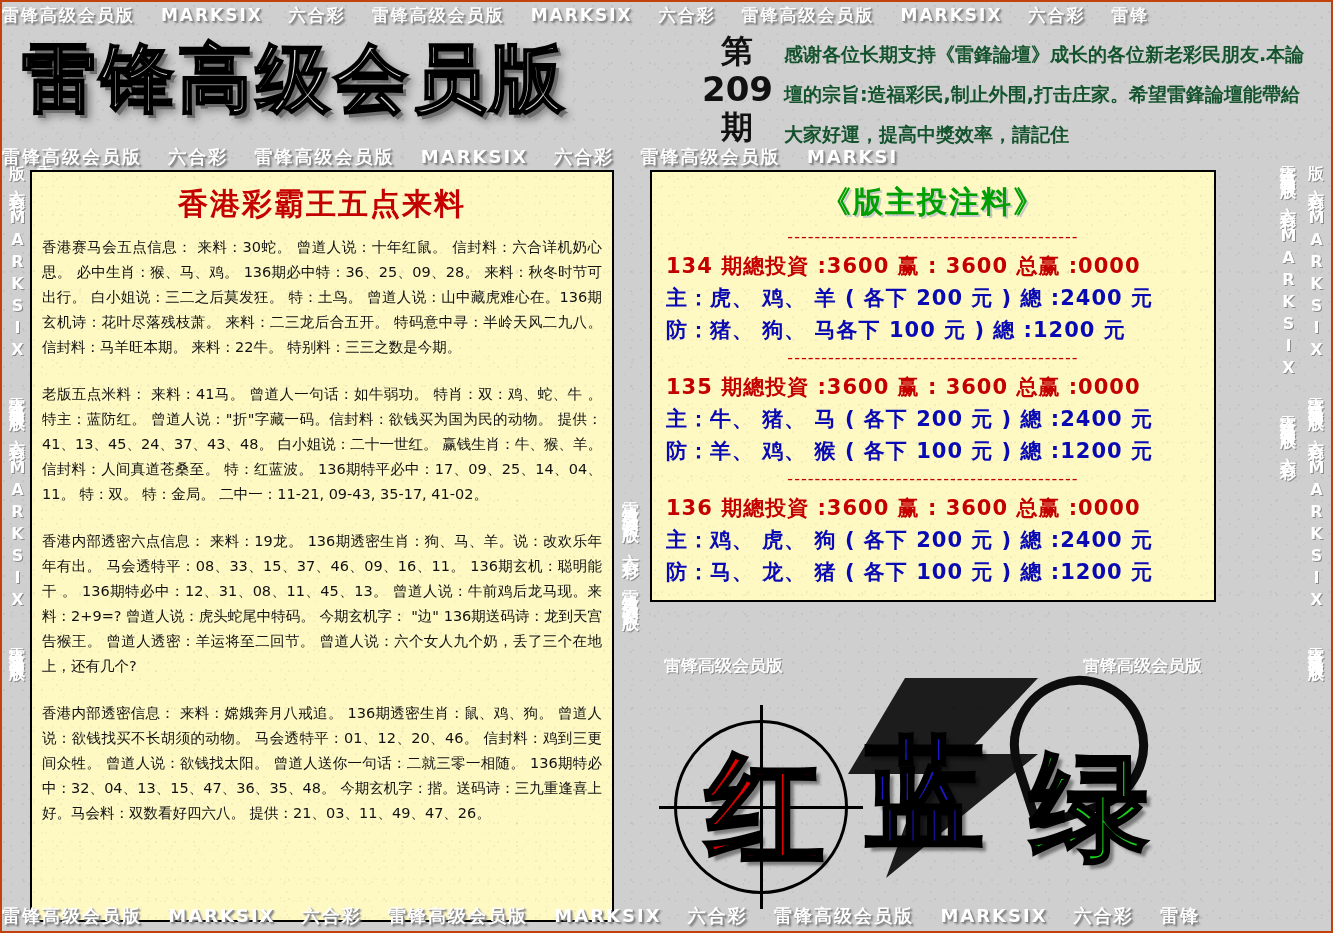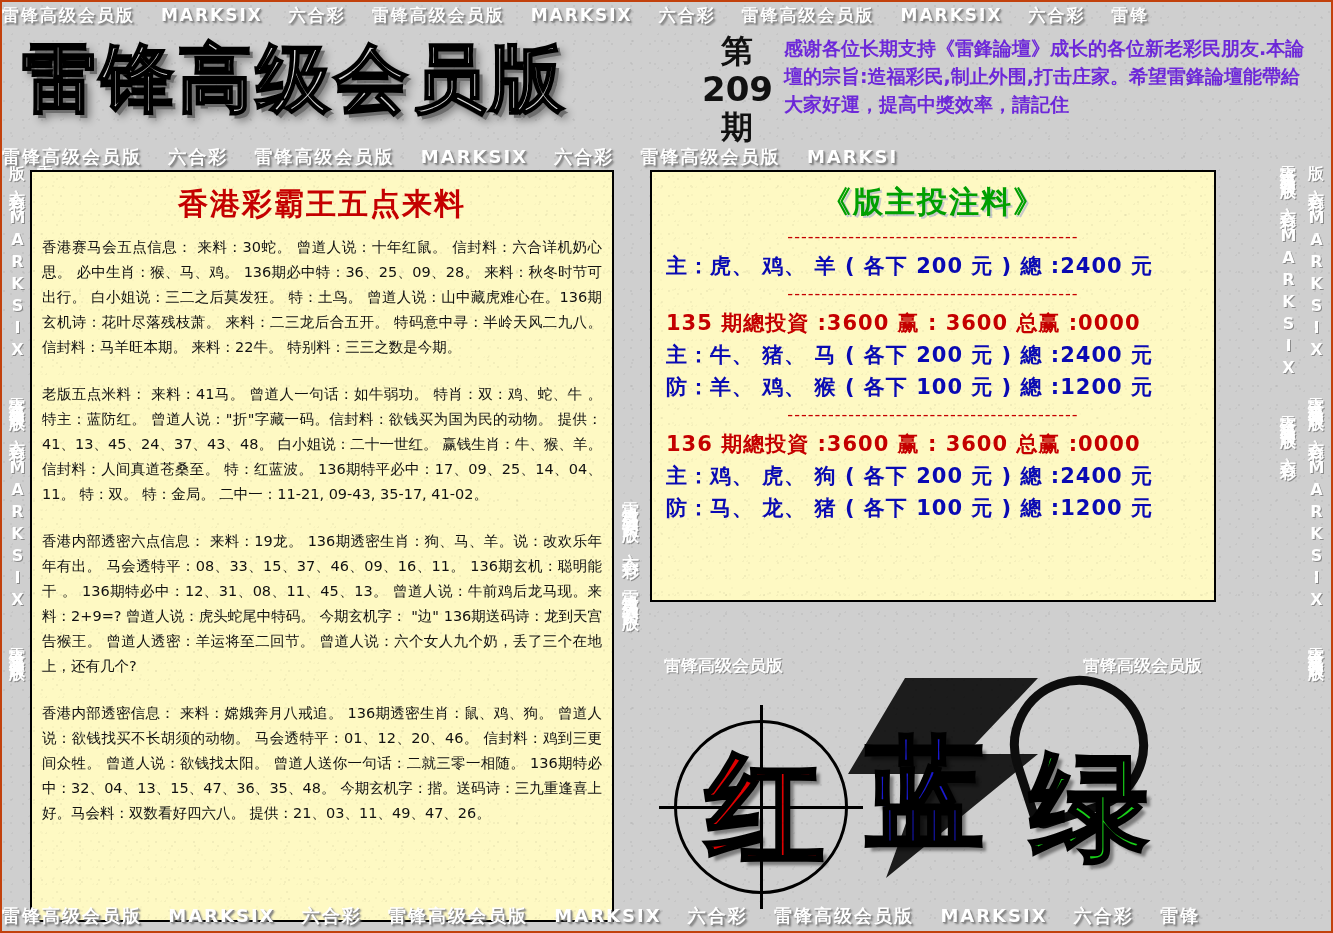--- a/index.html
+++ b/index.html
@@ -73,21 +73,21 @@
     line-height:100px;
   }
   .issue{
     position:absolute;left:700px;top:30px;width:70px;
     font-size:32px;font-weight:bold;color:#111;
     text-align:center;line-height:38px;
   }
   .issue .num{font-size:34px;}
   .notice{
     position:absolute;left:782px;top:32px;width:530px;
-    font-size:19px;line-height:28px;color:#6d28d9;font-weight:bold;
+    font-size:19px;line-height:40px;color:#14532d;font-weight:bold;
     font-family:"DejaVu Sans","Liberation Sans",sans-serif;
   }
 
   
   .panel{
     position:absolute;background:#fef9c3;border:2px solid #000;
     box-sizing:border-box;overflow:hidden;
   }
   #left-panel{left:28px;top:168px;width:584px;height:752px;}
   #right-panel{left:648px;top:168px;width:566px;height:432px;}
@@ -224,21 +224,23 @@
     <div class="para">老版五点米料：  来料：41马。  曾道人一句话：如牛弱功。  特肖：双：鸡、蛇、牛 。  特主：蓝防红。  曾道人说："折"字藏一码。信封料：欲钱买为国为民的动物。  提供：41、13、45、24、37、43、48。  白小姐说：二十一世红。  赢钱生肖：牛、猴、羊。  信封料：人间真道苍桑至。  特：红蓝波。  136期特平必中：17、09、25、14、04、11。  特：双。  特：金局。  二中一：11-21, 09-43, 35-17, 41-02。</div>
     <div class="para">香港内部透密六点信息：  来料：19龙。  136期透密生肖：狗、马、羊。说：改欢乐年年有出。  马会透特平：08、33、15、37、46、09、16、11。  136期玄机：聪明能干 。  136期特必中：12、31、08、11、45、13。  曾道人说：牛前鸡后龙马现。来料：2+9=?  曾道人说：虎头蛇尾中特码。  今期玄机字： "边"  136期送码诗：龙到天宫告猴王。  曾道人透密：羊运将至二回节。  曾道人说：六个女人九个奶，丢了三个在地上，还有几个?</div>
     <div class="para">香港内部透密信息：  来料：嫦娥奔月八戒追。  136期透密生肖：鼠、鸡、狗。  曾道人说：欲钱找买不长胡须的动物。  马会透特平：01、12、20、46。  信封料：鸡到三更间众牲。  曾道人说：欲钱找太阳。  曾道人送你一句话：二就三零一相随。  136期特必中：32、04、13、15、47、36、35、48。  今期玄机字：揩。送码诗：三九重逢喜上好。马会料：双数看好四六八。  提供：21、03、11、49、47、26。</div>
   </div>
 
   <div class="panel" id="right-panel">
     <div class="noise"></div>
     <div class="right-title">《版主投注料》</div>
 
     <div class="dashline">-------------------------------------------</div>
+    <div class="bet-head">134 期總投資 :3600 赢 :   3600   总赢 :0000</div>
     <div class="bet-row">主：虎、   鸡、   羊 ( 各下 200 元 )   總 :2400 元</div>
+    <div class="bet-row">防：猪、   狗、   马各下 100 元 )   總 :1200 元</div>
 
     <div class="dashline">-------------------------------------------</div>
     <div class="bet-head">135 期總投資 :3600 赢 :   3600   总赢 :0000</div>
     <div class="bet-row">主：牛、   猪、   马 ( 各下 200 元 )   總 :2400 元</div>
     <div class="bet-row">防：羊、   鸡、   猴 ( 各下 100 元 )   總 :1200 元</div>
 
     <div class="dashline">-------------------------------------------</div>
     <div class="bet-head">136 期總投資 :3600 赢 :   3600   总赢 :0000</div>
     <div class="bet-row">主：鸡、   虎、   狗 ( 各下 200 元 )   總 :2400 元</div>
     <div class="bet-row">防：马、   龙、   猪 ( 各下 100 元 )   總 :1200 元</div>

